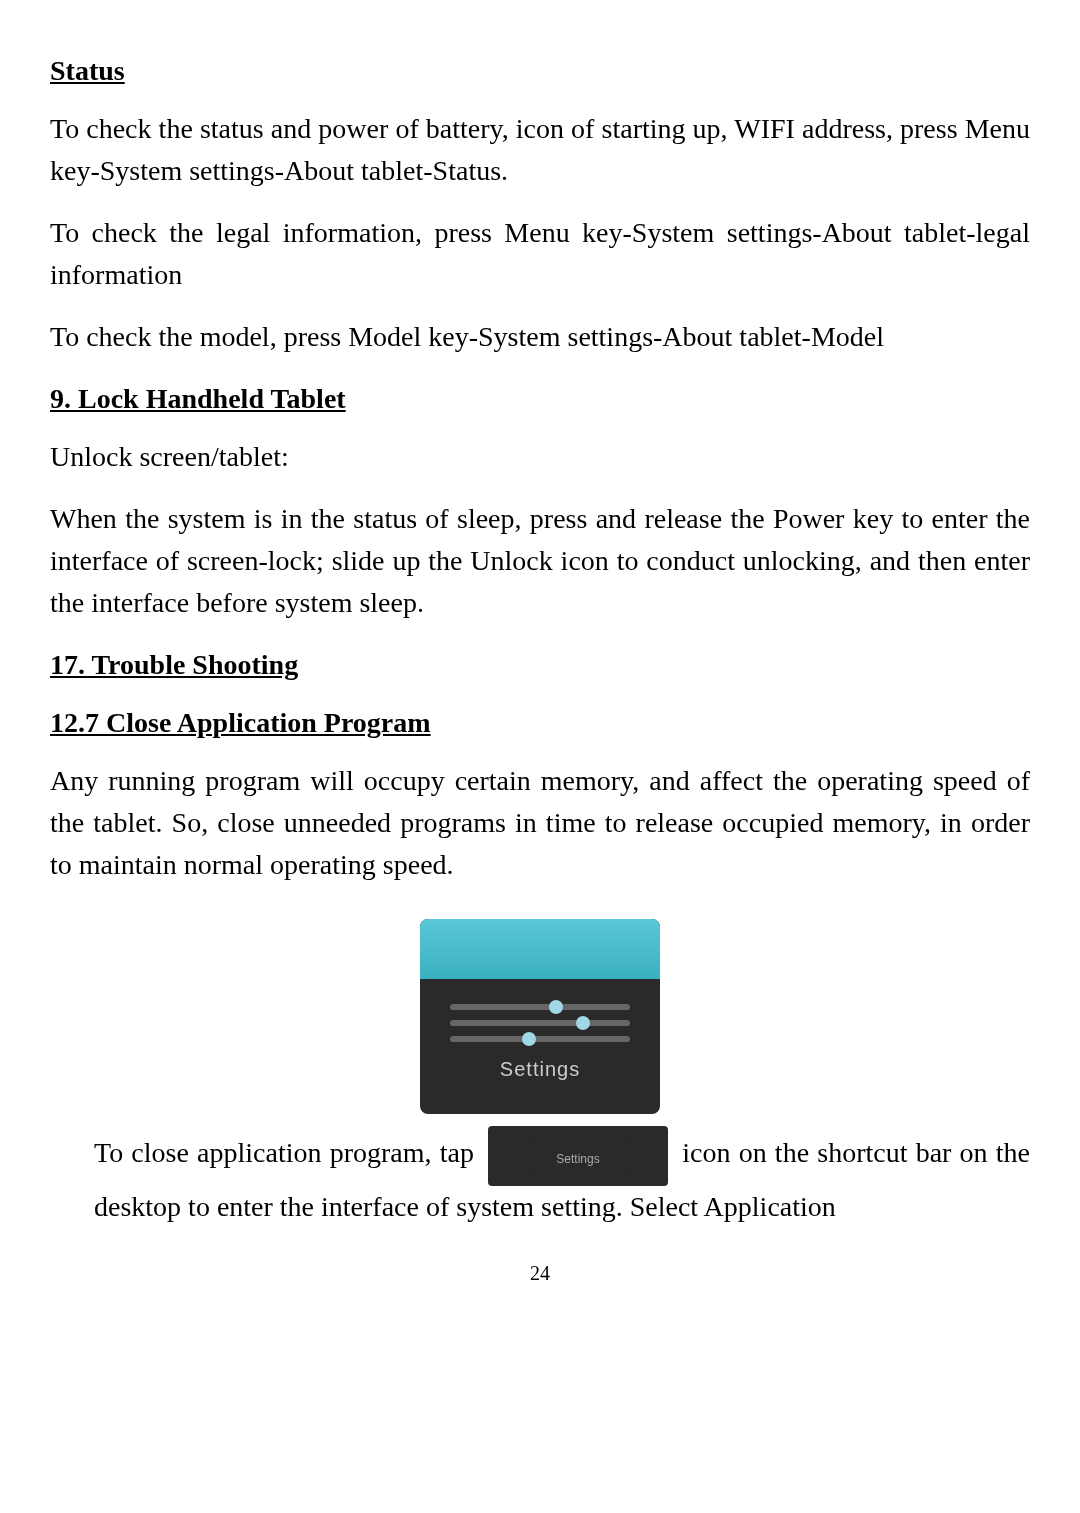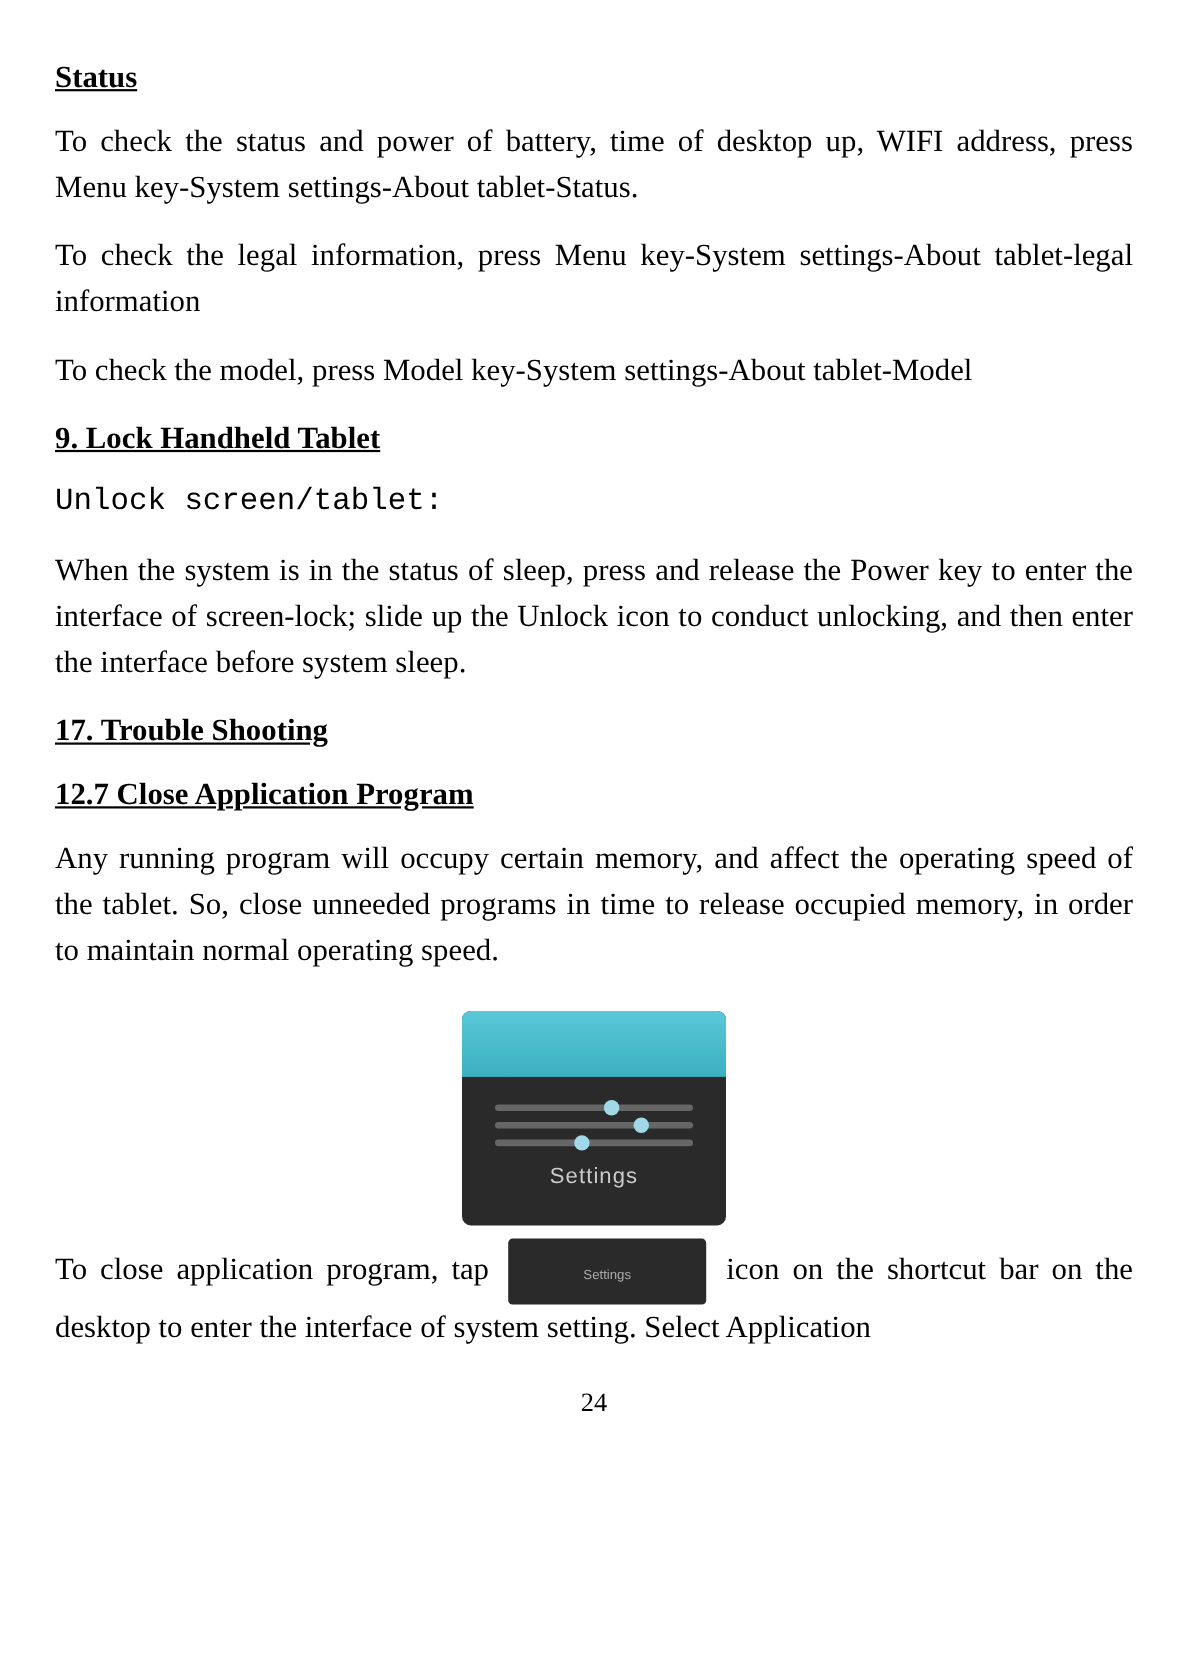--- a/index.html
+++ b/index.html
@@ -22,21 +22,20 @@
     .section-heading {
       font-weight: bold;
       margin-bottom: 16px;
       margin-top: 10px;
       text-decoration: underline;
     }
 
     .paragraph {
       margin-bottom: 20px;
       text-align: justify;
-      font-family: Liberation Mono, monospace;
     }
 
     .paragraph-justified {
       text-align: justify;
       margin-bottom: 20px;
     }
 
     .settings-img-container {
       display: flex;
       justify-content: center;
@@ -119,34 +118,35 @@
       background: #2a2a2a;
       border-radius: 4px;
       display: inline-flex;
       align-items: center;
       justify-content: center;
     }
 
     .page-number {
       text-align: center;
       margin-top: 30px;
-      font-size: 24px;
+      font-size: 20px;
     }
 
     .bottom-para {
       text-align: justify;
       margin-bottom: 0;
+      margin-left: 44px;
     }
   </style>
 </head>
 <body>
 
 <div>
   <p class="section-heading">Status</p>
-  <p class="paragraph-justified">To check the status and power of battery, time of desktop up, WIFI address, press Menu key-System settings-About tablet-Status.</p>
+  <p class="paragraph-justified">To check the status and power of battery, icon of starting up, WIFI address, press Menu key-System settings-About tablet-Status.</p>
 </div>
 
 <div>
   <p class="paragraph-justified">To  check  the  legal  information,  press  Menu  key-System  settings-About tablet-legal information</p>
 </div>
 
 <div>
   <p class="paragraph-justified">To check the model, press Model key-System settings-About tablet-Model</p>
 </div>
 

